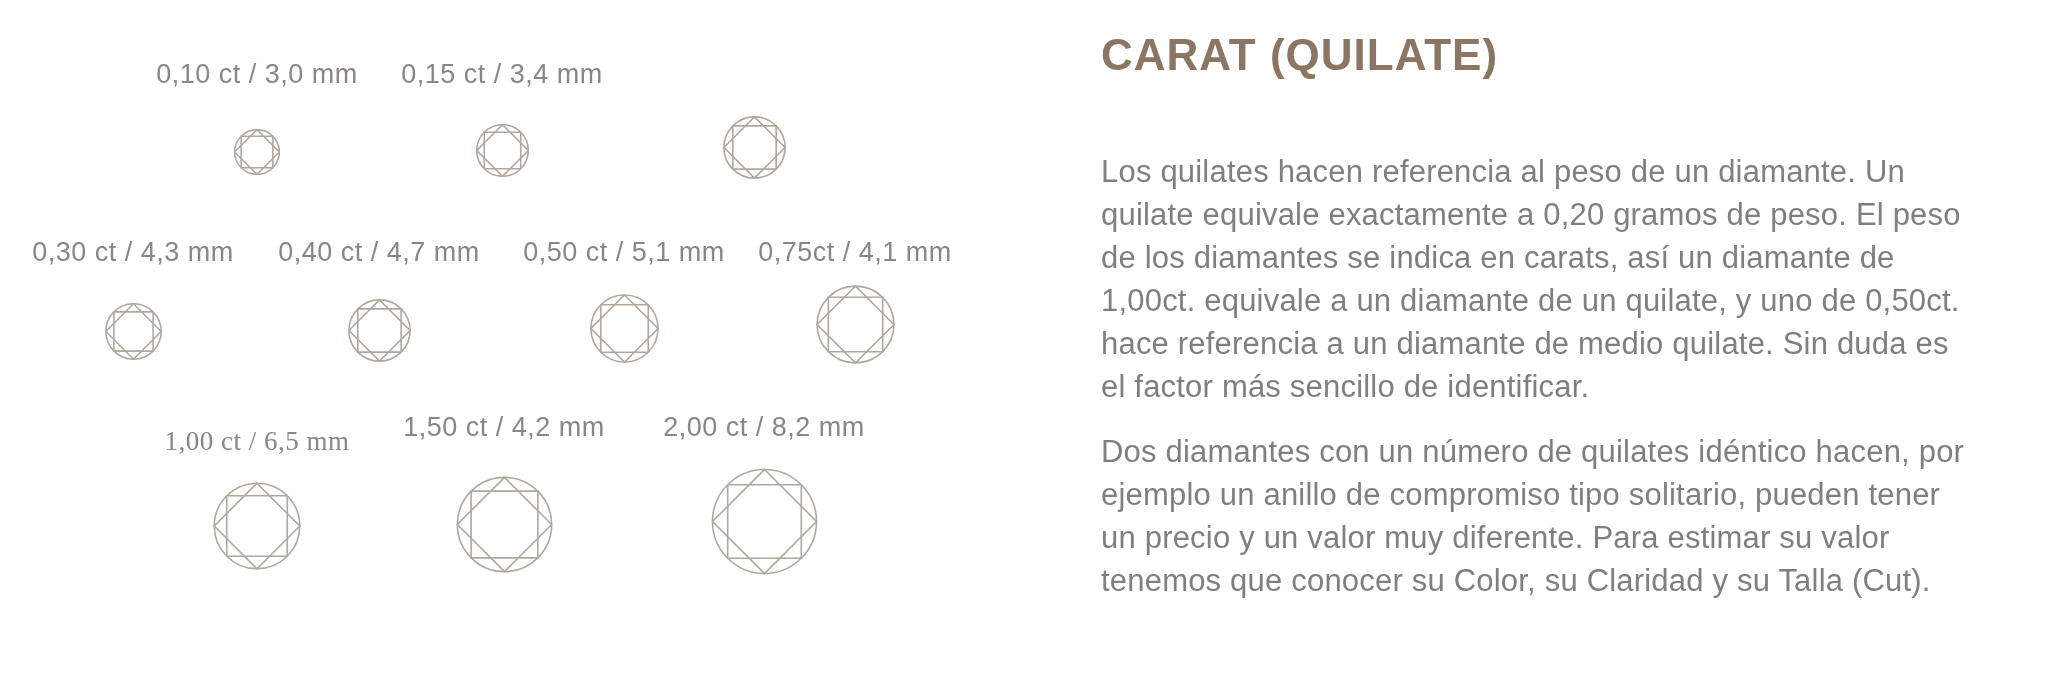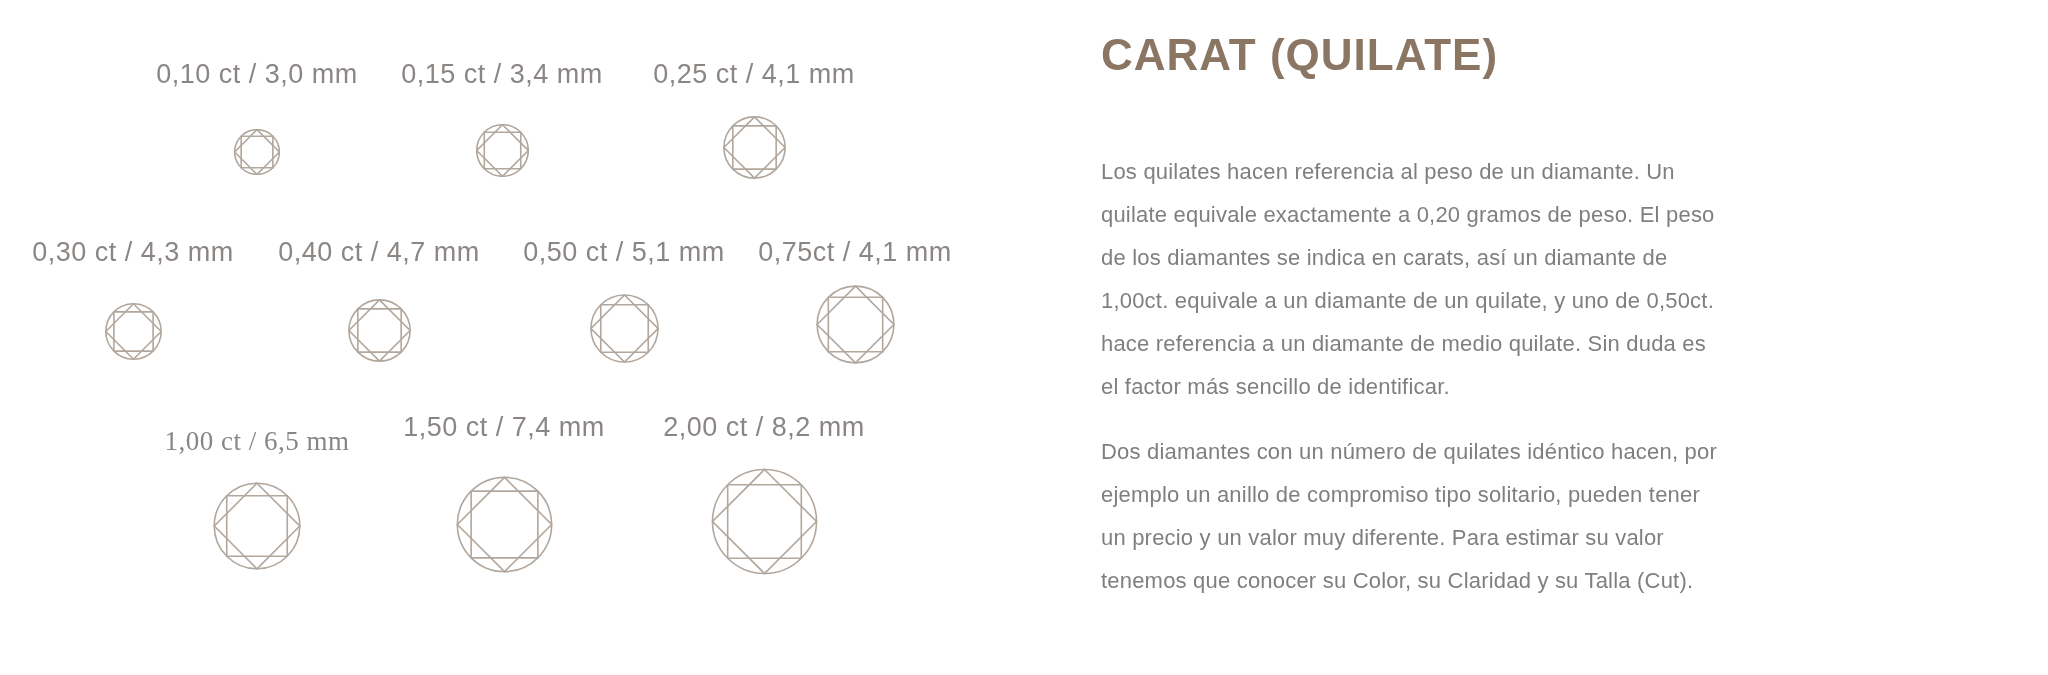--- a/index.html
+++ b/index.html
@@ -12,21 +12,21 @@
   
   .content { position:absolute; left:1101px; top:22px; width:905px; }
   .title {
     margin:8px 0 70px 0;
     font-size:44px; line-height:50px; font-weight:bold;
     letter-spacing:1px;
     color:var(--title-color,#8a7663);
   }
   .body-para {
     margin:0 0 22px 0;
-    font-size:22px; line-height:43px;
+    font-size:31px; line-height:43px;
     letter-spacing:0.2px;
     color:var(--body-color,#7f7f7f);
     white-space:pre-line;
   }
   
   .diagram { position:absolute; left:0; top:0; width:1060px; height:675px; }
   .dlabel {
     position:absolute; width:420px; text-align:center;
     font-size:27px; line-height:32px; letter-spacing:0.5px;
     color:var(--label-color,#8b8683);
@@ -44,21 +44,20 @@
         <circle cx="50" cy="50" r="48.6" fill="none" stroke="#b2a79d" stroke-width="1.6" vector-effect="non-scaling-stroke"></circle>
         <polygon points="15.6,15.6 84.4,15.6 84.4,84.4 15.6,84.4" fill="none" stroke="#b2a79d" stroke-width="1.6" vector-effect="non-scaling-stroke"></polygon>
         <polygon points="50,1.4 98.6,50 50,98.6 1.4,50" fill="none" stroke="#b2a79d" stroke-width="1.6" vector-effect="non-scaling-stroke"></polygon>
       </svg>
       <div class="dlabel" style="left: 292px; top: 58px;">0,15 ct / 3,4 mm</div>
       <svg viewBox="0 0 100 100" width="53" height="53" class="dsvg" style="left: 475.5px; top: 123.5px;">
         <circle cx="50" cy="50" r="48.6" fill="none" stroke="#b2a79d" stroke-width="1.6" vector-effect="non-scaling-stroke"></circle>
         <polygon points="15.6,15.6 84.4,15.6 84.4,84.4 15.6,84.4" fill="none" stroke="#b2a79d" stroke-width="1.6" vector-effect="non-scaling-stroke"></polygon>
         <polygon points="50,1.4 98.6,50 50,98.6 1.4,50" fill="none" stroke="#b2a79d" stroke-width="1.6" vector-effect="non-scaling-stroke"></polygon>
       </svg>
-      <div class="dlabel" style="left: 544px; top: 58px;">0,25 ct / 4,1 mm</div>
       <svg viewBox="0 0 100 100" width="63" height="63" class="dsvg" style="left: 722.5px; top: 115.5px;">
         <circle cx="50" cy="50" r="48.6" fill="none" stroke="#b2a79d" stroke-width="1.6" vector-effect="non-scaling-stroke"></circle>
         <polygon points="15.6,15.6 84.4,15.6 84.4,84.4 15.6,84.4" fill="none" stroke="#b2a79d" stroke-width="1.6" vector-effect="non-scaling-stroke"></polygon>
         <polygon points="50,1.4 98.6,50 50,98.6 1.4,50" fill="none" stroke="#b2a79d" stroke-width="1.6" vector-effect="non-scaling-stroke"></polygon>
       </svg>
       <div class="dlabel" style="left: -77px; top: 236px;">0,30 ct / 4,3 mm</div>
       <svg viewBox="0 0 100 100" width="57" height="57" class="dsvg" style="left: 104.5px; top: 302.5px;">
         <circle cx="50" cy="50" r="48.6" fill="none" stroke="#b2a79d" stroke-width="1.6" vector-effect="non-scaling-stroke"></circle>
         <polygon points="15.6,15.6 84.4,15.6 84.4,84.4 15.6,84.4" fill="none" stroke="#b2a79d" stroke-width="1.6" vector-effect="non-scaling-stroke"></polygon>
         <polygon points="50,1.4 98.6,50 50,98.6 1.4,50" fill="none" stroke="#b2a79d" stroke-width="1.6" vector-effect="non-scaling-stroke"></polygon>
@@ -80,21 +79,21 @@
         <circle cx="50" cy="50" r="48.6" fill="none" stroke="#b2a79d" stroke-width="1.6" vector-effect="non-scaling-stroke"></circle>
         <polygon points="15.6,15.6 84.4,15.6 84.4,84.4 15.6,84.4" fill="none" stroke="#b2a79d" stroke-width="1.6" vector-effect="non-scaling-stroke"></polygon>
         <polygon points="50,1.4 98.6,50 50,98.6 1.4,50" fill="none" stroke="#b2a79d" stroke-width="1.6" vector-effect="non-scaling-stroke"></polygon>
       </svg>
       <div class="dlabel" style="left: 47px; top: 425px; font-family: Liberation Serif, serif;">1,00 ct / 6,5 mm</div>
       <svg viewBox="0 0 100 100" width="88" height="88" class="dsvg" style="left: 213px; top: 482px;">
         <circle cx="50" cy="50" r="48.6" fill="none" stroke="#b2a79d" stroke-width="1.6" vector-effect="non-scaling-stroke"></circle>
         <polygon points="15.6,15.6 84.4,15.6 84.4,84.4 15.6,84.4" fill="none" stroke="#b2a79d" stroke-width="1.6" vector-effect="non-scaling-stroke"></polygon>
         <polygon points="50,1.4 98.6,50 50,98.6 1.4,50" fill="none" stroke="#b2a79d" stroke-width="1.6" vector-effect="non-scaling-stroke"></polygon>
       </svg>
-      <div class="dlabel" style="left: 294px; top: 411px;">1,50 ct / 7,4 mm</div>
+      <div class="dlabel" style="left: 294px; top: 411px;">1,50 ct / 4,2 mm</div>
       <svg viewBox="0 0 100 100" width="97" height="97" class="dsvg" style="left: 455.5px; top: 475.5px;">
         <circle cx="50" cy="50" r="48.6" fill="none" stroke="#b2a79d" stroke-width="1.6" vector-effect="non-scaling-stroke"></circle>
         <polygon points="15.6,15.6 84.4,15.6 84.4,84.4 15.6,84.4" fill="none" stroke="#b2a79d" stroke-width="1.6" vector-effect="non-scaling-stroke"></polygon>
         <polygon points="50,1.4 98.6,50 50,98.6 1.4,50" fill="none" stroke="#b2a79d" stroke-width="1.6" vector-effect="non-scaling-stroke"></polygon>
       </svg>
       <div class="dlabel" style="left: 554px; top: 411px;">2,00 ct / 8,2 mm</div>
       <svg viewBox="0 0 100 100" width="107" height="107" class="dsvg" style="left: 710.5px; top: 467.5px;">
         <circle cx="50" cy="50" r="48.6" fill="none" stroke="#b2a79d" stroke-width="1.6" vector-effect="non-scaling-stroke"></circle>
         <polygon points="15.6,15.6 84.4,15.6 84.4,84.4 15.6,84.4" fill="none" stroke="#b2a79d" stroke-width="1.6" vector-effect="non-scaling-stroke"></polygon>
         <polygon points="50,1.4 98.6,50 50,98.6 1.4,50" fill="none" stroke="#b2a79d" stroke-width="1.6" vector-effect="non-scaling-stroke"></polygon>

